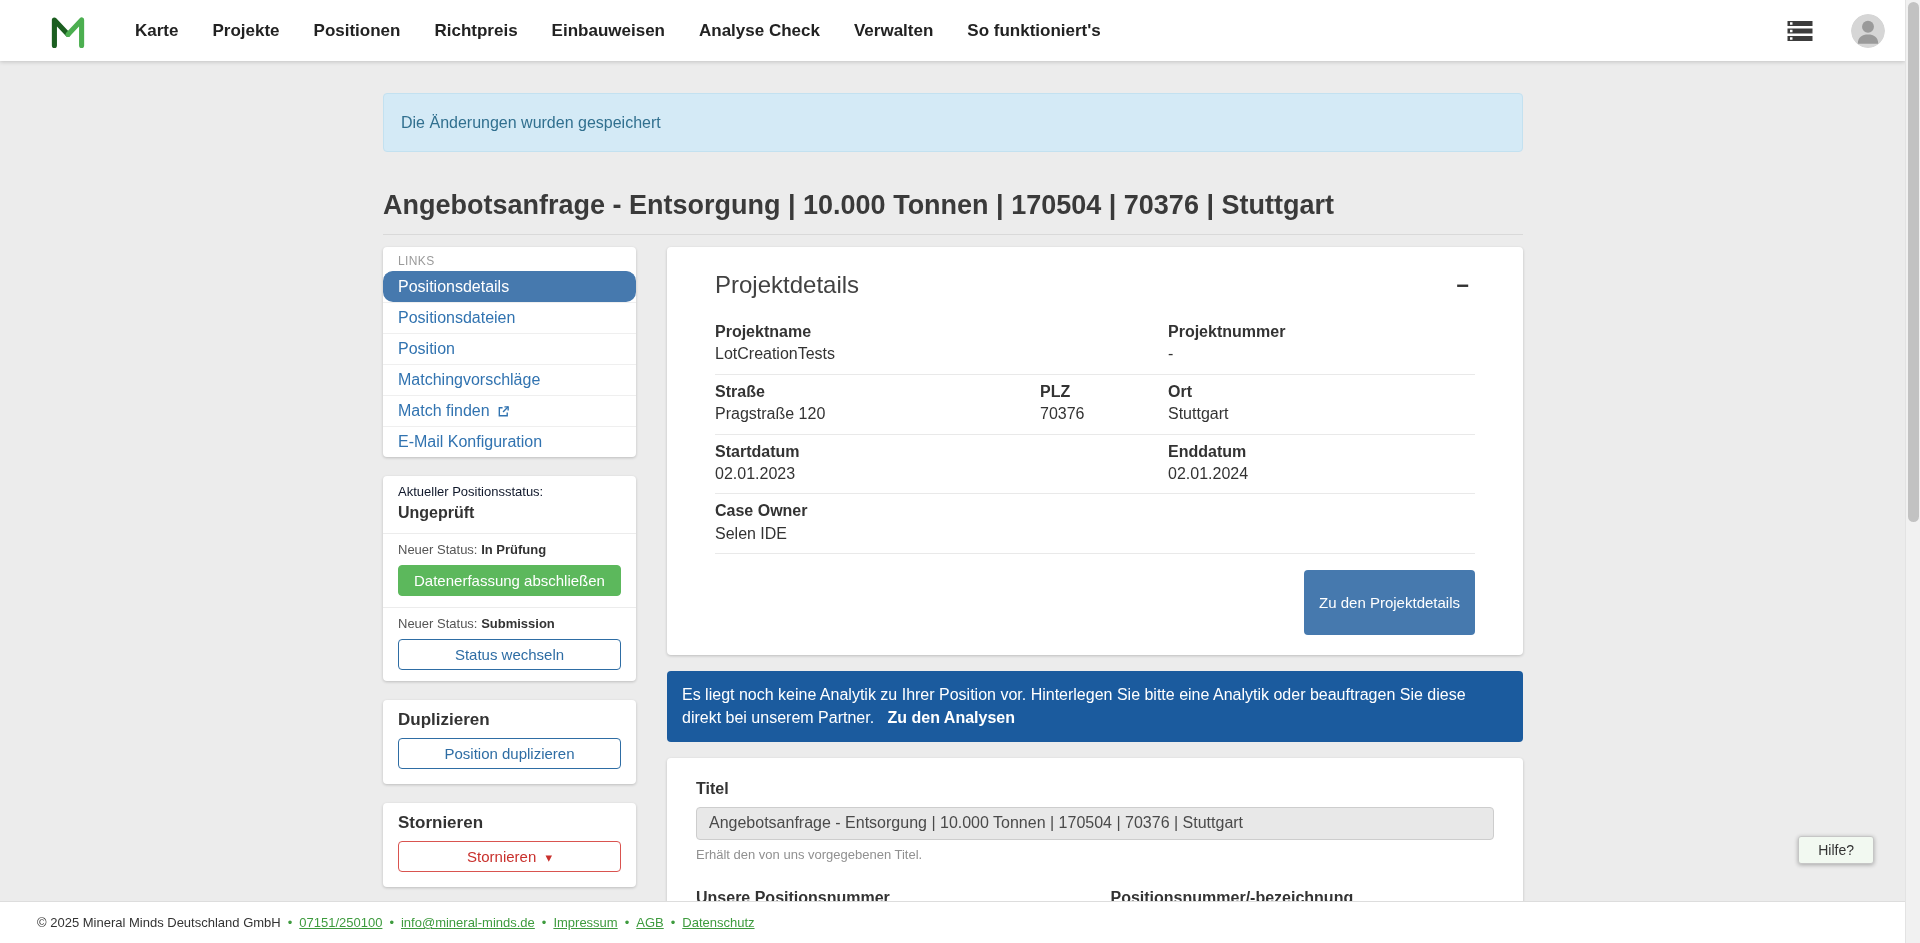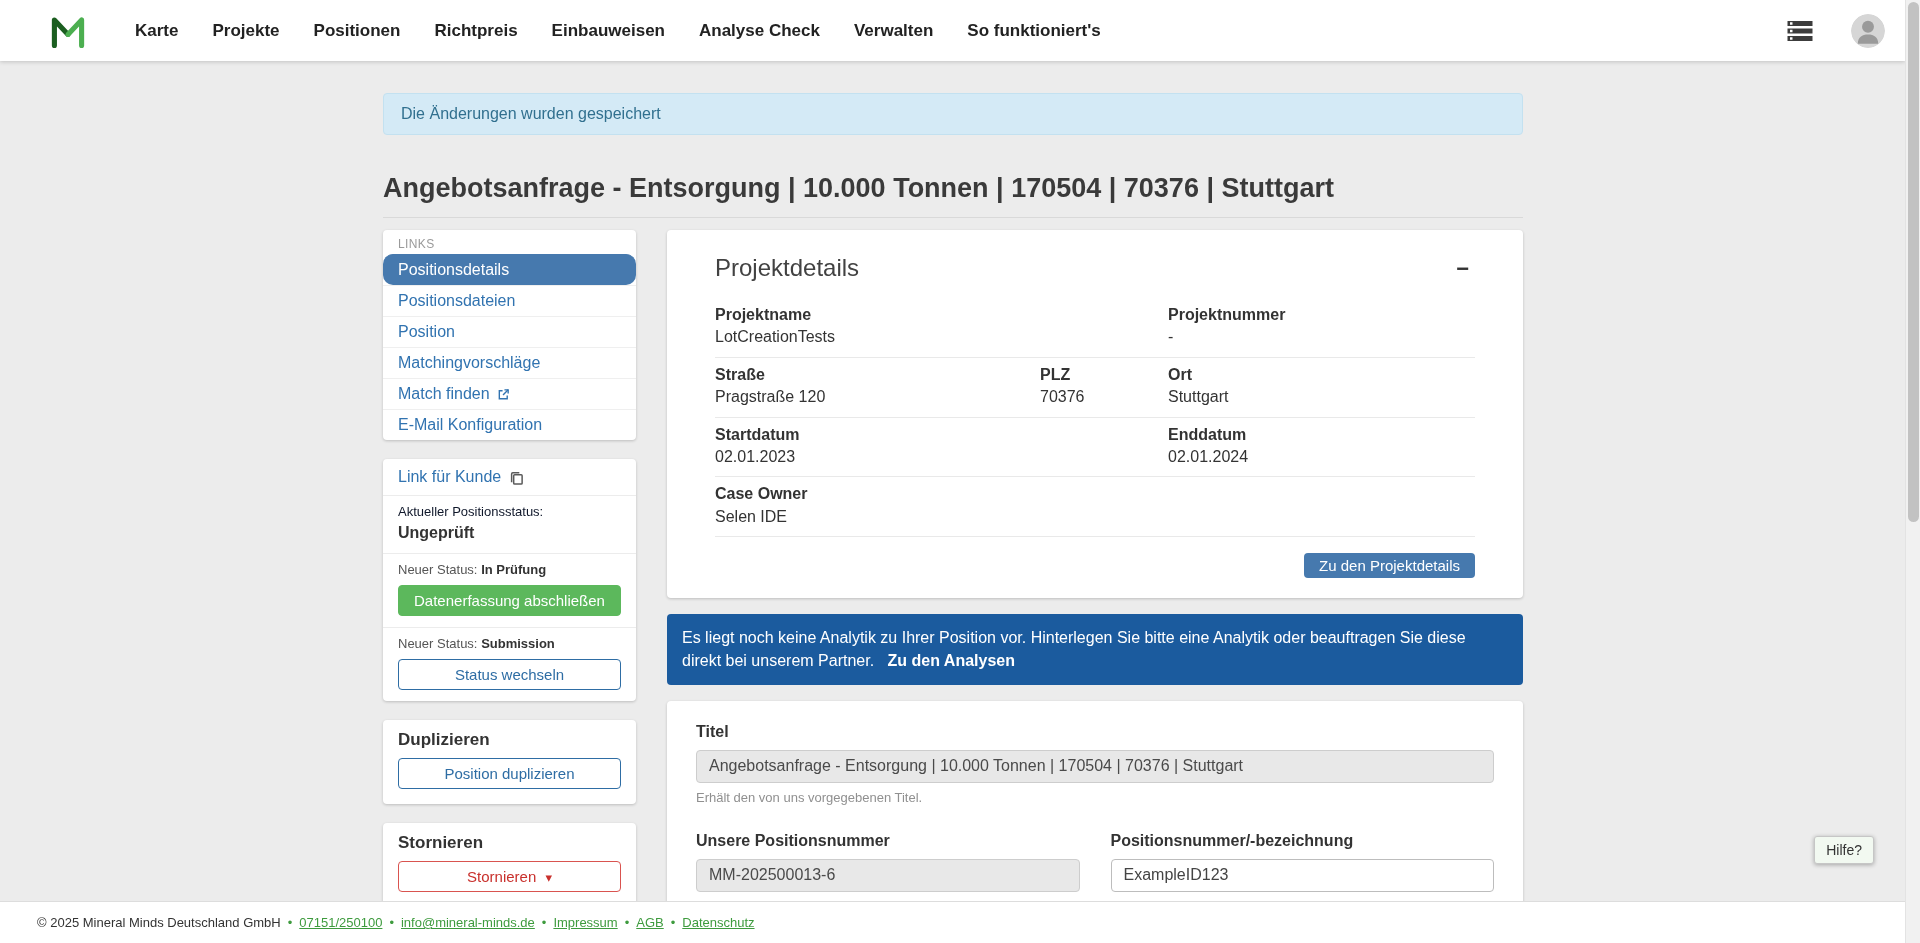--- a/index.html
+++ b/index.html
@@ -29,21 +29,21 @@
   .brand { display: flex; align-items: center; cursor: pointer; }
   .nav { display: flex; gap: 34px; margin-left: 48px; }
   .nav-item { font-size: 17px; font-weight: 600; color: #222; white-space: nowrap; }
   .nav-right { margin-left: auto; display: flex; align-items: center; gap: 36px; }
   .nav-icon { display: inline-flex; cursor: pointer; }
   .avatar { display: inline-flex; cursor: pointer; border-radius: 50%; overflow: hidden; }
 
   
   .content { width: 1140px; margin-left: 383px; }
   .alert {
-    margin-top: 32px; height: 42px;
+    margin-top: 32px; height: 59px;
     background: var(--alert-bg); border: 1px solid #c3e1f0; border-radius: 4px;
     color: var(--alert-text); font-size: 16px;
     display: flex; align-items: center; padding: 0 17px;
   }
   .page-title {
     margin-top: 38px; font-size: 27px; font-weight: 700; color: #3a3a3a;
     padding-bottom: 13px; border-bottom: 1px solid #d9d9d9;
   }
   .layout { display: flex; gap: 31px; margin-top: 12px; align-items: flex-start; }
   .left-col { width: 253px; flex: none; }
@@ -95,21 +95,21 @@
   .pd-row {
     display: grid; grid-template-columns: 325px 128px 1fr;
     padding: 8px 0 10px; border-bottom: 1px solid #e9e9e9;
   }
   .c2 { grid-column: 2; } .c3 { grid-column: 3; }
   .pd-label { font-size: 16px; font-weight: 700; color: #333; line-height: 1.15; }
   .pd-value { font-size: 16px; color: #333; margin-top: 4px; line-height: 1.15; }
   .pd-footer { margin-top: 16px; text-align: right; }
   .btn-primary {
     display: inline-block; background: var(--accent-blue); color: #fff;
-    border: none; border-radius: 4px; font-size: 15px; padding: 4px 15px;
+    border: none; border-radius: 4px; font-size: 15px; padding: 24px 15px;
   }
 
   
   .info-banner {
     margin-top: 16px; background: var(--info-banner-bg); border-radius: 4px;
     padding: 13px 15px; color: #fff; font-size: 16px; line-height: 1.4;
   }
   .banner-link { margin-left: 9px; cursor: pointer; white-space: nowrap; }
 
   
@@ -122,21 +122,21 @@
   }
   .text-input:disabled { background: #e8e8e8; border-color: #cdcdcd; color: #4a4a4a; }
   .helper { margin-top: 7px; font-size: 13px; color: #909090; }
   .form-row { display: flex; gap: 31px; margin-top: 27px; }
   .form-col { flex: 1; min-width: 0; }
 
   
   .help-button {
     position: fixed; right: 46px; bottom: 79px; z-index: 20;
     background: #f2f9f1; border: 1px solid #c6c6c6; border-radius: 3px;
-    padding: 5px 11px; font-size: 14px; color: #333;
+    padding: 5px 19px; font-size: 14px; color: #333;
     box-shadow: 0 1px 4px rgba(0,0,0,.3);
   }
 
   
   .footer {
     position: fixed; left: 0; bottom: 0; z-index: 15;
     width: 1905px; height: 42px; background: #fff; border-top: 1px solid #ddd;
     display: flex; align-items: center; justify-content: space-between;
     padding: 0 23px 0 37px; font-size: 13px;
   }
@@ -227,27 +227,20 @@
               <path d="M8 2 H12 V6" fill="none" stroke="currentColor" stroke-width="1.5"></path>
               <path d="M12 2 L6.5 7.5" stroke="currentColor" stroke-width="1.5"></path>
             </svg>
           </div>
           <div class="link-item">
             <span>E-Mail Konfiguration</span>
           </div>
         </div>
 
         <div class="card status-card">
-          <div class="customer-link">
-            <span>Link für Kunde</span>
-            <svg viewBox="0 0 16 16" width="15" height="15">
-              <rect x="5" y="5" width="9" height="10" rx="1" fill="none" stroke="#5a5a5a" stroke-width="1.6"></rect>
-              <path d="M11 3 H4 a1.2 1.2 0 0 0 -1.2 1.2 V13" fill="none" stroke="#5a5a5a" stroke-width="1.6"></path>
-            </svg>
-          </div>
           <div class="section">
             <div class="muted">Aktueller Positionsstatus:</div>
             <div class="status-value">Ungeprüft</div>
           </div>
           <div class="section">
             <div class="next-status">
               <span>Neuer Status:</span>
               <b>In Prüfung</b>
             </div>
             <button class="btn btn-green">Datenerfassung abschließen</button>

